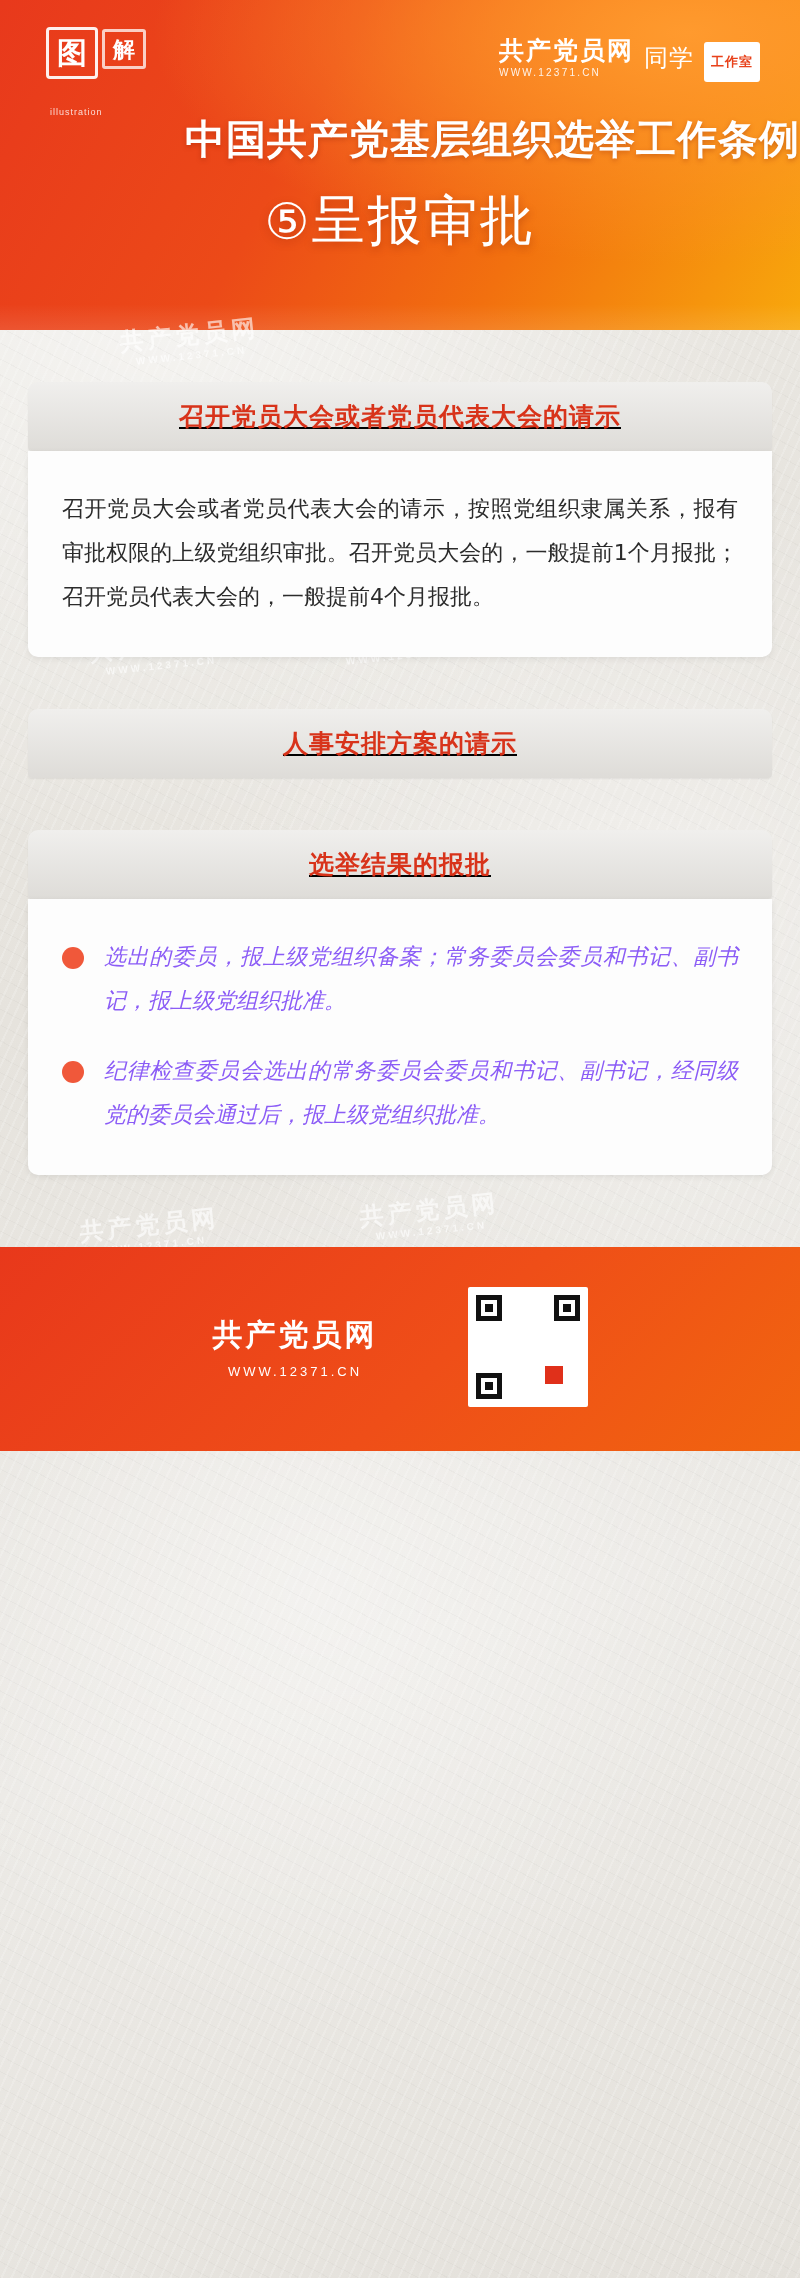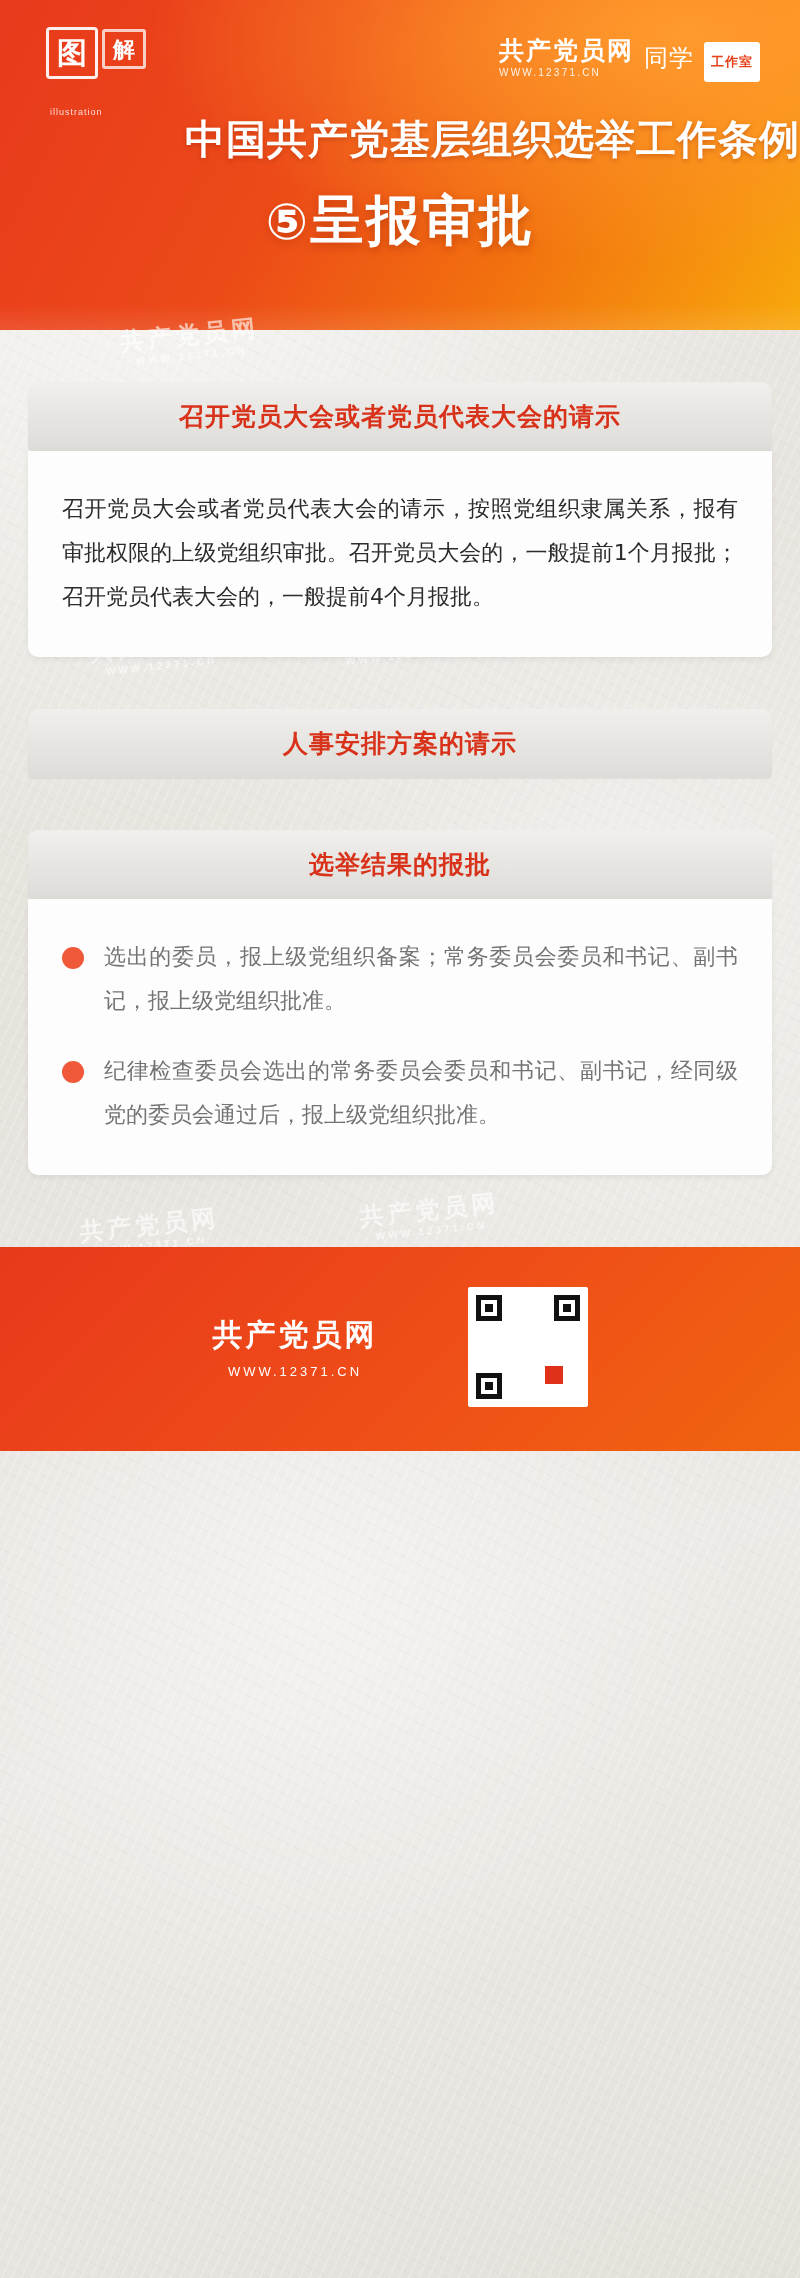--- a/index.html
+++ b/index.html
@@ -137,21 +137,21 @@
     font-size: 40px;
     font-weight: bold;
     letter-spacing: 1px;
     font-family: "DejaVu Serif", "Liberation Serif", serif;
     text-shadow: 0 2px 5px rgba(140,30,0,.35);
     text-align: right;
   }
   .hdr-title .line2 {
     margin-top: 18px;
     font-size: 54px;
-    font-weight: bold;
+    font-weight: normal;
     letter-spacing: 2px;
     font-family: "DejaVu Sans", sans-serif;
     text-shadow: 0 3px 8px rgba(140,30,0,.40);
   }
   .hdr-title .circnum { font-size: 50px; }
 
   
   .content {
     position: relative;
     padding: 52px 28px 10px 28px;
@@ -172,20 +172,21 @@
     position: relative;
     margin-bottom: 52px;
     z-index: 2;
   }
   .card-head {
     background: linear-gradient(180deg, #f0efed 0%, #dedcd8 100%);
     border-radius: 10px 10px 4px 4px;
     text-align: center;
     padding: 18px 10px;
     box-shadow: 0 1px 2px rgba(0,0,0,.06);
+    text-decoration: underline;
   }
   .card-head-text {
     color: #d8331a;
     font-size: 25px;
     font-weight: bold;
     letter-spacing: 1px;
     font-family: "DejaVu Serif", "Liberation Serif", serif;
   }
   .card-body {
     background: #fdfdfd;
@@ -199,24 +200,25 @@
     line-height: 2.0;
     text-align: justify;
     font-family: "DejaVu Sans", "Liberation Sans", sans-serif;
   }
 
   ul.bullets { list-style: none; }
   ul.bullets li {
     position: relative;
     padding-left: 42px;
     margin-bottom: 26px;
-    color: #737373;
+    color: #8b5cf6;
     font-size: 22px;
     line-height: 2.0;
     text-align: justify;
+    font-style: italic;
   }
   ul.bullets li:last-child { margin-bottom: 0; }
   ul.bullets li::before {
     content: "";
     position: absolute;
     left: 0; top: 12px;
     width: 22px; height: 22px;
     border-radius: 50%;
     background: #f0583a;
   }

